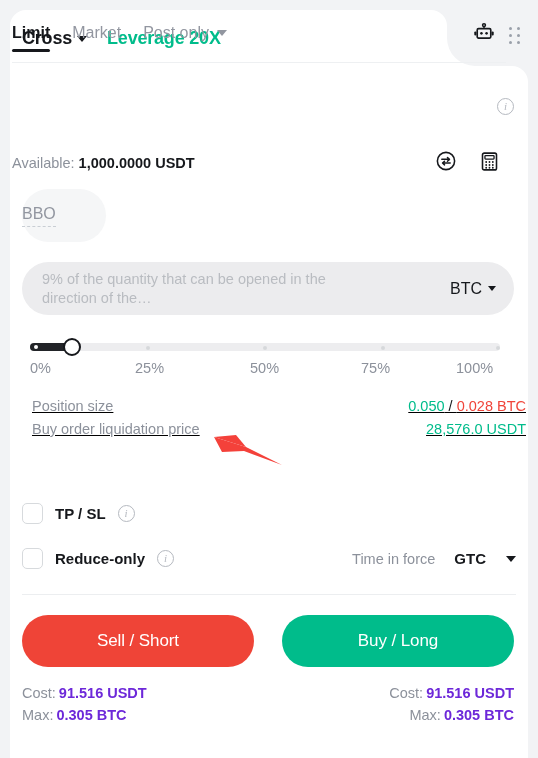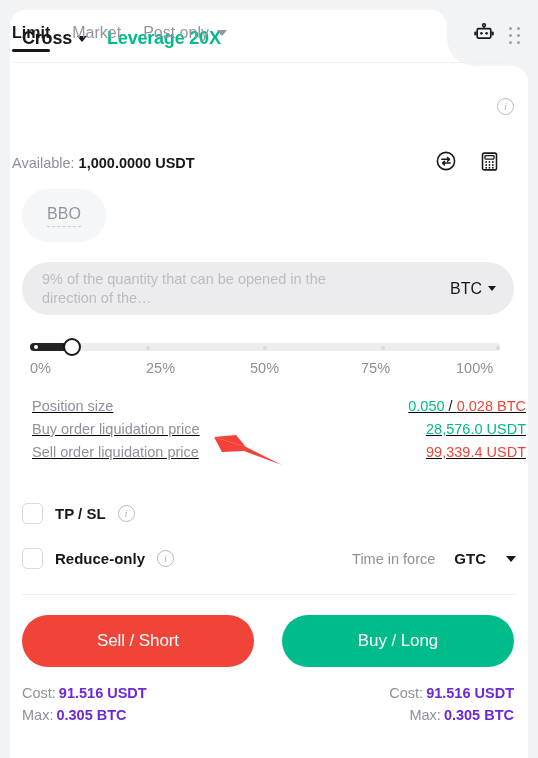--- a/index.html
+++ b/index.html
@@ -246,21 +246,21 @@
     line-height: 1;
   }
   .stepper-btn.plus { border-bottom: 1px solid #e8eaec; }
   .bbo-btn {
     width: 84px;
     height: 53px;
     background: #f5f6f7;
     border-radius: 27px;
     display: flex;
     align-items: center;
-    justify-content: center;
+    justify-content: flex-start;
     cursor: pointer;
   }
   .bbo-text {
     font-size: 16px;
     color: #9296a0;
     border-bottom: 1.5px dashed #c9ced4;
     padding-bottom: 3px;
   }
 
   
@@ -560,39 +560,35 @@
     <div class="slider-tick" style="left:117.5px"></div>
     <div class="slider-tick" style="left:235px"></div>
     <div class="slider-tick" style="left:352.5px"></div>
     <div class="slider-tick" style="left:468px"></div>
     <div class="slider-fill"></div>
     <div class="slider-start-dot"></div>
     <div class="slider-thumb" style="left:42px"></div>
   </div>
   <div class="slider-labels">
     <span style="left:8px">0%</span>
-    <span style="left:124px">25%</span>
+    <span style="left:113px">25%</span>
     <span style="left:228px">50%</span>
     <span style="left:339px">75%</span>
     <span style="left:434px">100%</span>
   </div>
 
   <div class="info-rows">
     <div class="info-row">
       <span class="lbl">Position size</span>
       <span class="val"><span class="green">0.050</span><span class="sep"> / </span><span class="red">0.028 BTC</span></span>
     </div>
     <div class="info-row">
       <span class="lbl">Buy order liquidation price</span>
       <span class="val green">28,576.0 USDT</span>
     </div>
-    <div class="info-row">
-      <span class="lbl">Sell order liquidation price</span>
-      <span class="val red">99,339.4 USDT</span>
-    </div>
   </div>
 
   <svg class="annotation-arrow" viewBox="0 0 120 50">
     <path d="M14 12 L46 22 L82 40 L44 26 L22 27 Z" fill="#f4413a"></path>
     <path d="M14 12 L36 10 L46 22 Z" fill="#f4413a"></path>
   </svg>
 
   <div class="check-row tpsl">
     <span class="checkbox"></span>
     <span class="check-label">TP / SL</span>

